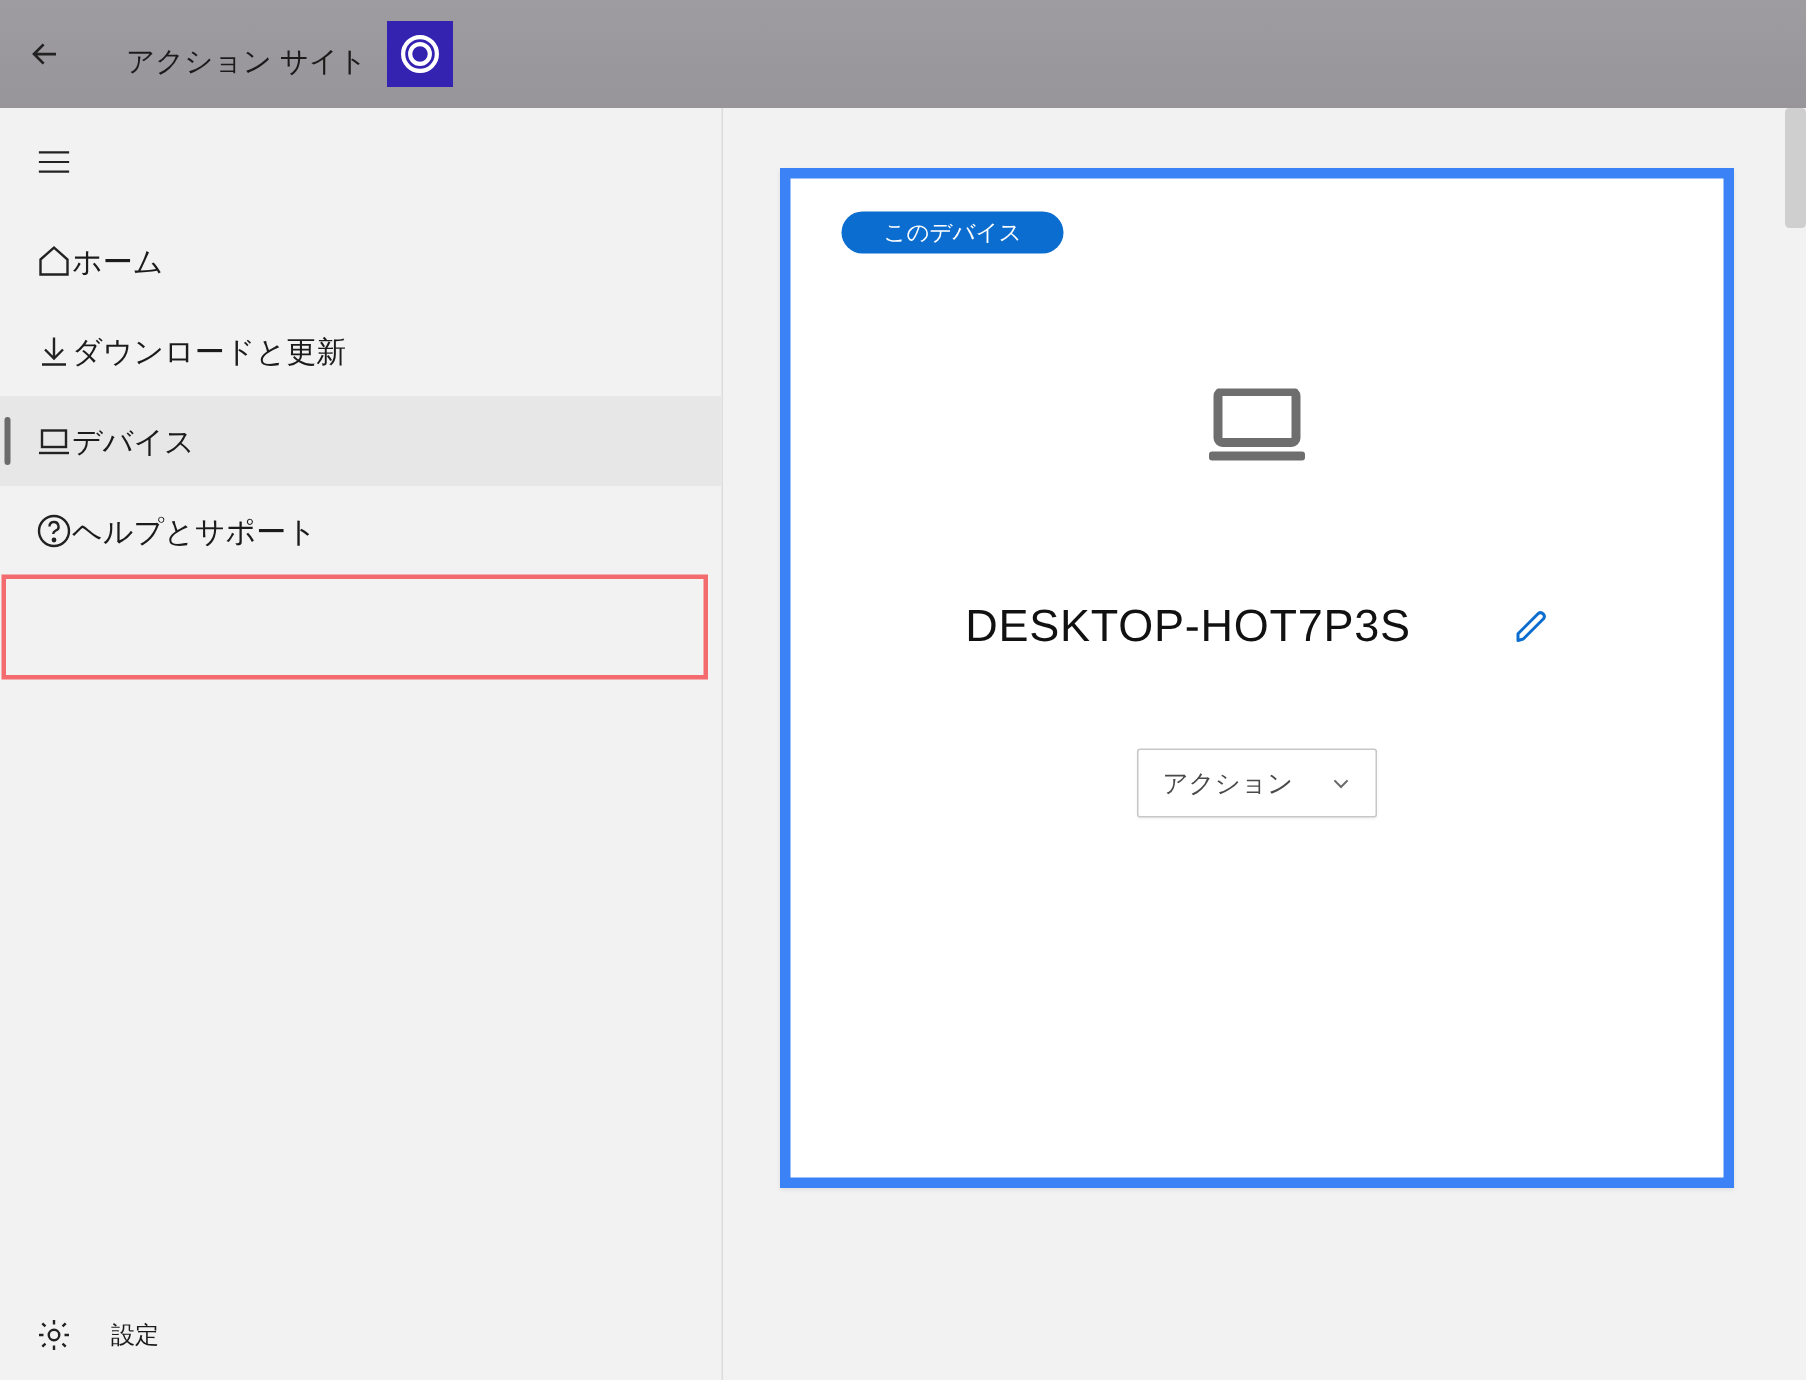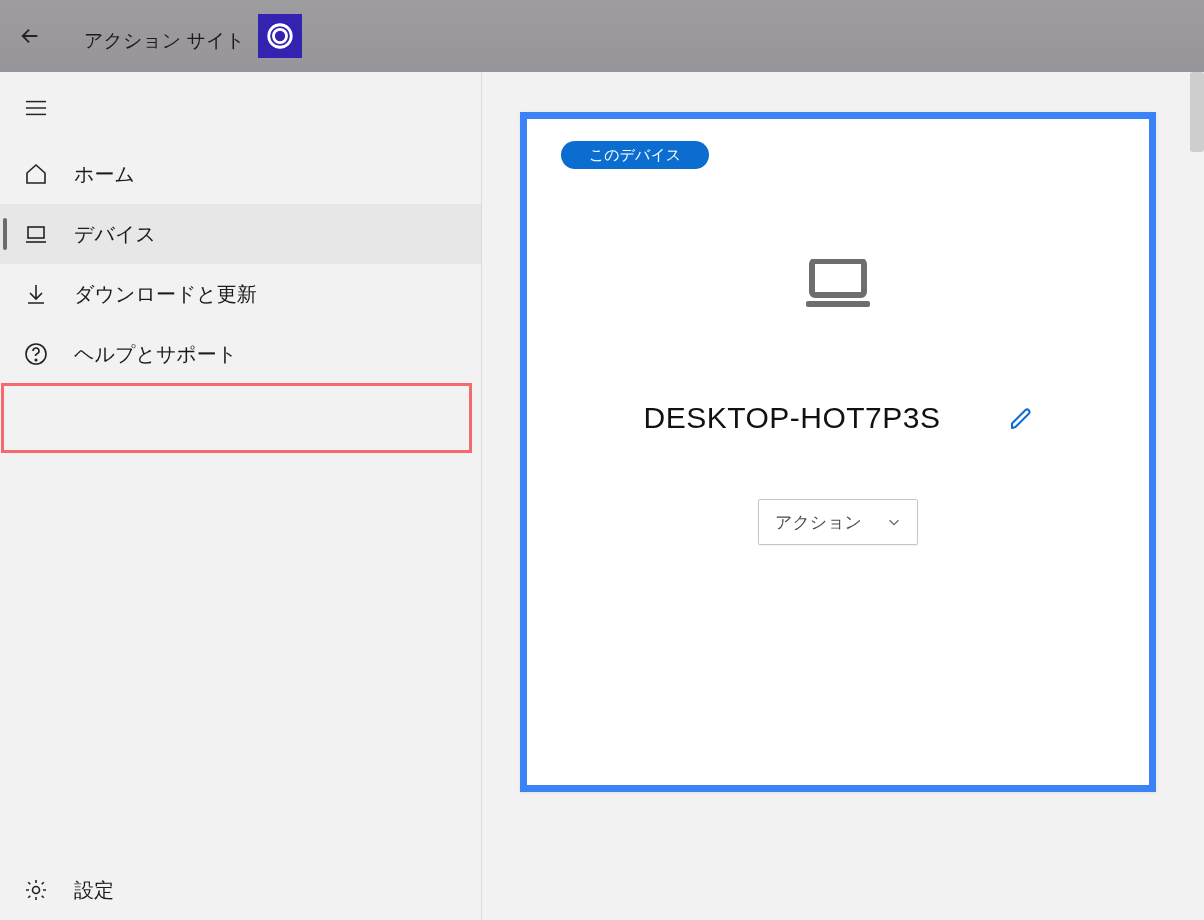--- a/index.html
+++ b/index.html
@@ -65,21 +65,20 @@
   .hamburger svg { width: 22px; height: 16px; stroke: #222; stroke-width: 1.6; }
 
   .nav {
     display: flex; flex-direction: column;
     margin-top: 0px;
   }
   .nav-item {
     height: 60px;
     display: flex; align-items: center;
     padding-left: 24px;
-    gap: 26px;
     font-size: 20px;
     color: #1b1b1b;
     position: relative;
   }
   .nav-item .nav-icon { width: 24px; height: 24px; display:flex; align-items:center; justify-content:center; }
   .nav-item .nav-icon svg { width: 24px; height: 24px; stroke: #222; stroke-width: 1.6; fill: none; }
   .nav-item.selected { background: #e7e7e7; }
   .nav-item.selected::before {
     content:"";
     position:absolute;
@@ -96,21 +95,21 @@
     pointer-events: none;
   }
 
   .sidebar-bottom {
     position: absolute;
     bottom: 0; left: 0; right: 0;
     height: 60px;
     display: flex; align-items: center;
     padding-left: 24px;
     gap: 26px;
-    font-size: 20px;
+    font-size: 16px;
     color: #1b1b1b;
   }
   .sidebar-bottom .nav-icon { width:24px; height:24px; display:flex; align-items:center; justify-content:center; }
   .sidebar-bottom .nav-icon svg { width:24px; height:24px; stroke:#222; stroke-width:1.6; fill:none; }
 
   
   .main {
     flex: 1;
     background: #f2f2f2;
     padding: 40px 48px 0 38px;
@@ -213,36 +212,36 @@
 
     <div class="nav">
       <div class="nav-item">
         <span class="nav-icon">
           <svg viewBox="0 0 24 24">
               <path d="M3 11 L12 3 L21 11 V21 H3 Z"></path>
             </svg>
         </span>
         <span>ホーム</span>
       </div>
+      <div class="nav-item">
+        <span class="nav-icon">
+          <svg viewBox="0 0 24 24">
+              <path d="M12 3 V17 M6 11 L12 17 L18 11 M4 21 H20"></path>
+            </svg>
+        </span>
+        <span>ダウンロードと更新</span>
+      </div>
       <div class="nav-item selected">
         <span class="nav-icon">
           <svg viewBox="0 0 24 24">
               <rect x="4" y="5" width="16" height="11"></rect>
               <line x1="2" y1="20" x2="22" y2="20"></line>
             </svg>
         </span>
         <span>デバイス</span>
-      </div>
-      <div class="nav-item">
-        <span class="nav-icon">
-          <svg viewBox="0 0 24 24">
-              <path d="M12 3 V17 M6 11 L12 17 L18 11 M4 21 H20"></path>
-            </svg>
-        </span>
-        <span>ダウンロードと更新</span>
       </div>
       <div class="nav-item">
         <span class="nav-icon">
           <svg viewBox="0 0 24 24">
               <circle cx="12" cy="12" r="10"></circle>
               <path d="M9 9a3 3 0 1 1 4 2.8c-1 .5-1.5 1.2-1.5 2.2"></path>
               <circle cx="12" cy="18" r="0.8" fill="#222"></circle>
             </svg>
         </span>
         <span>ヘルプとサポート</span>

